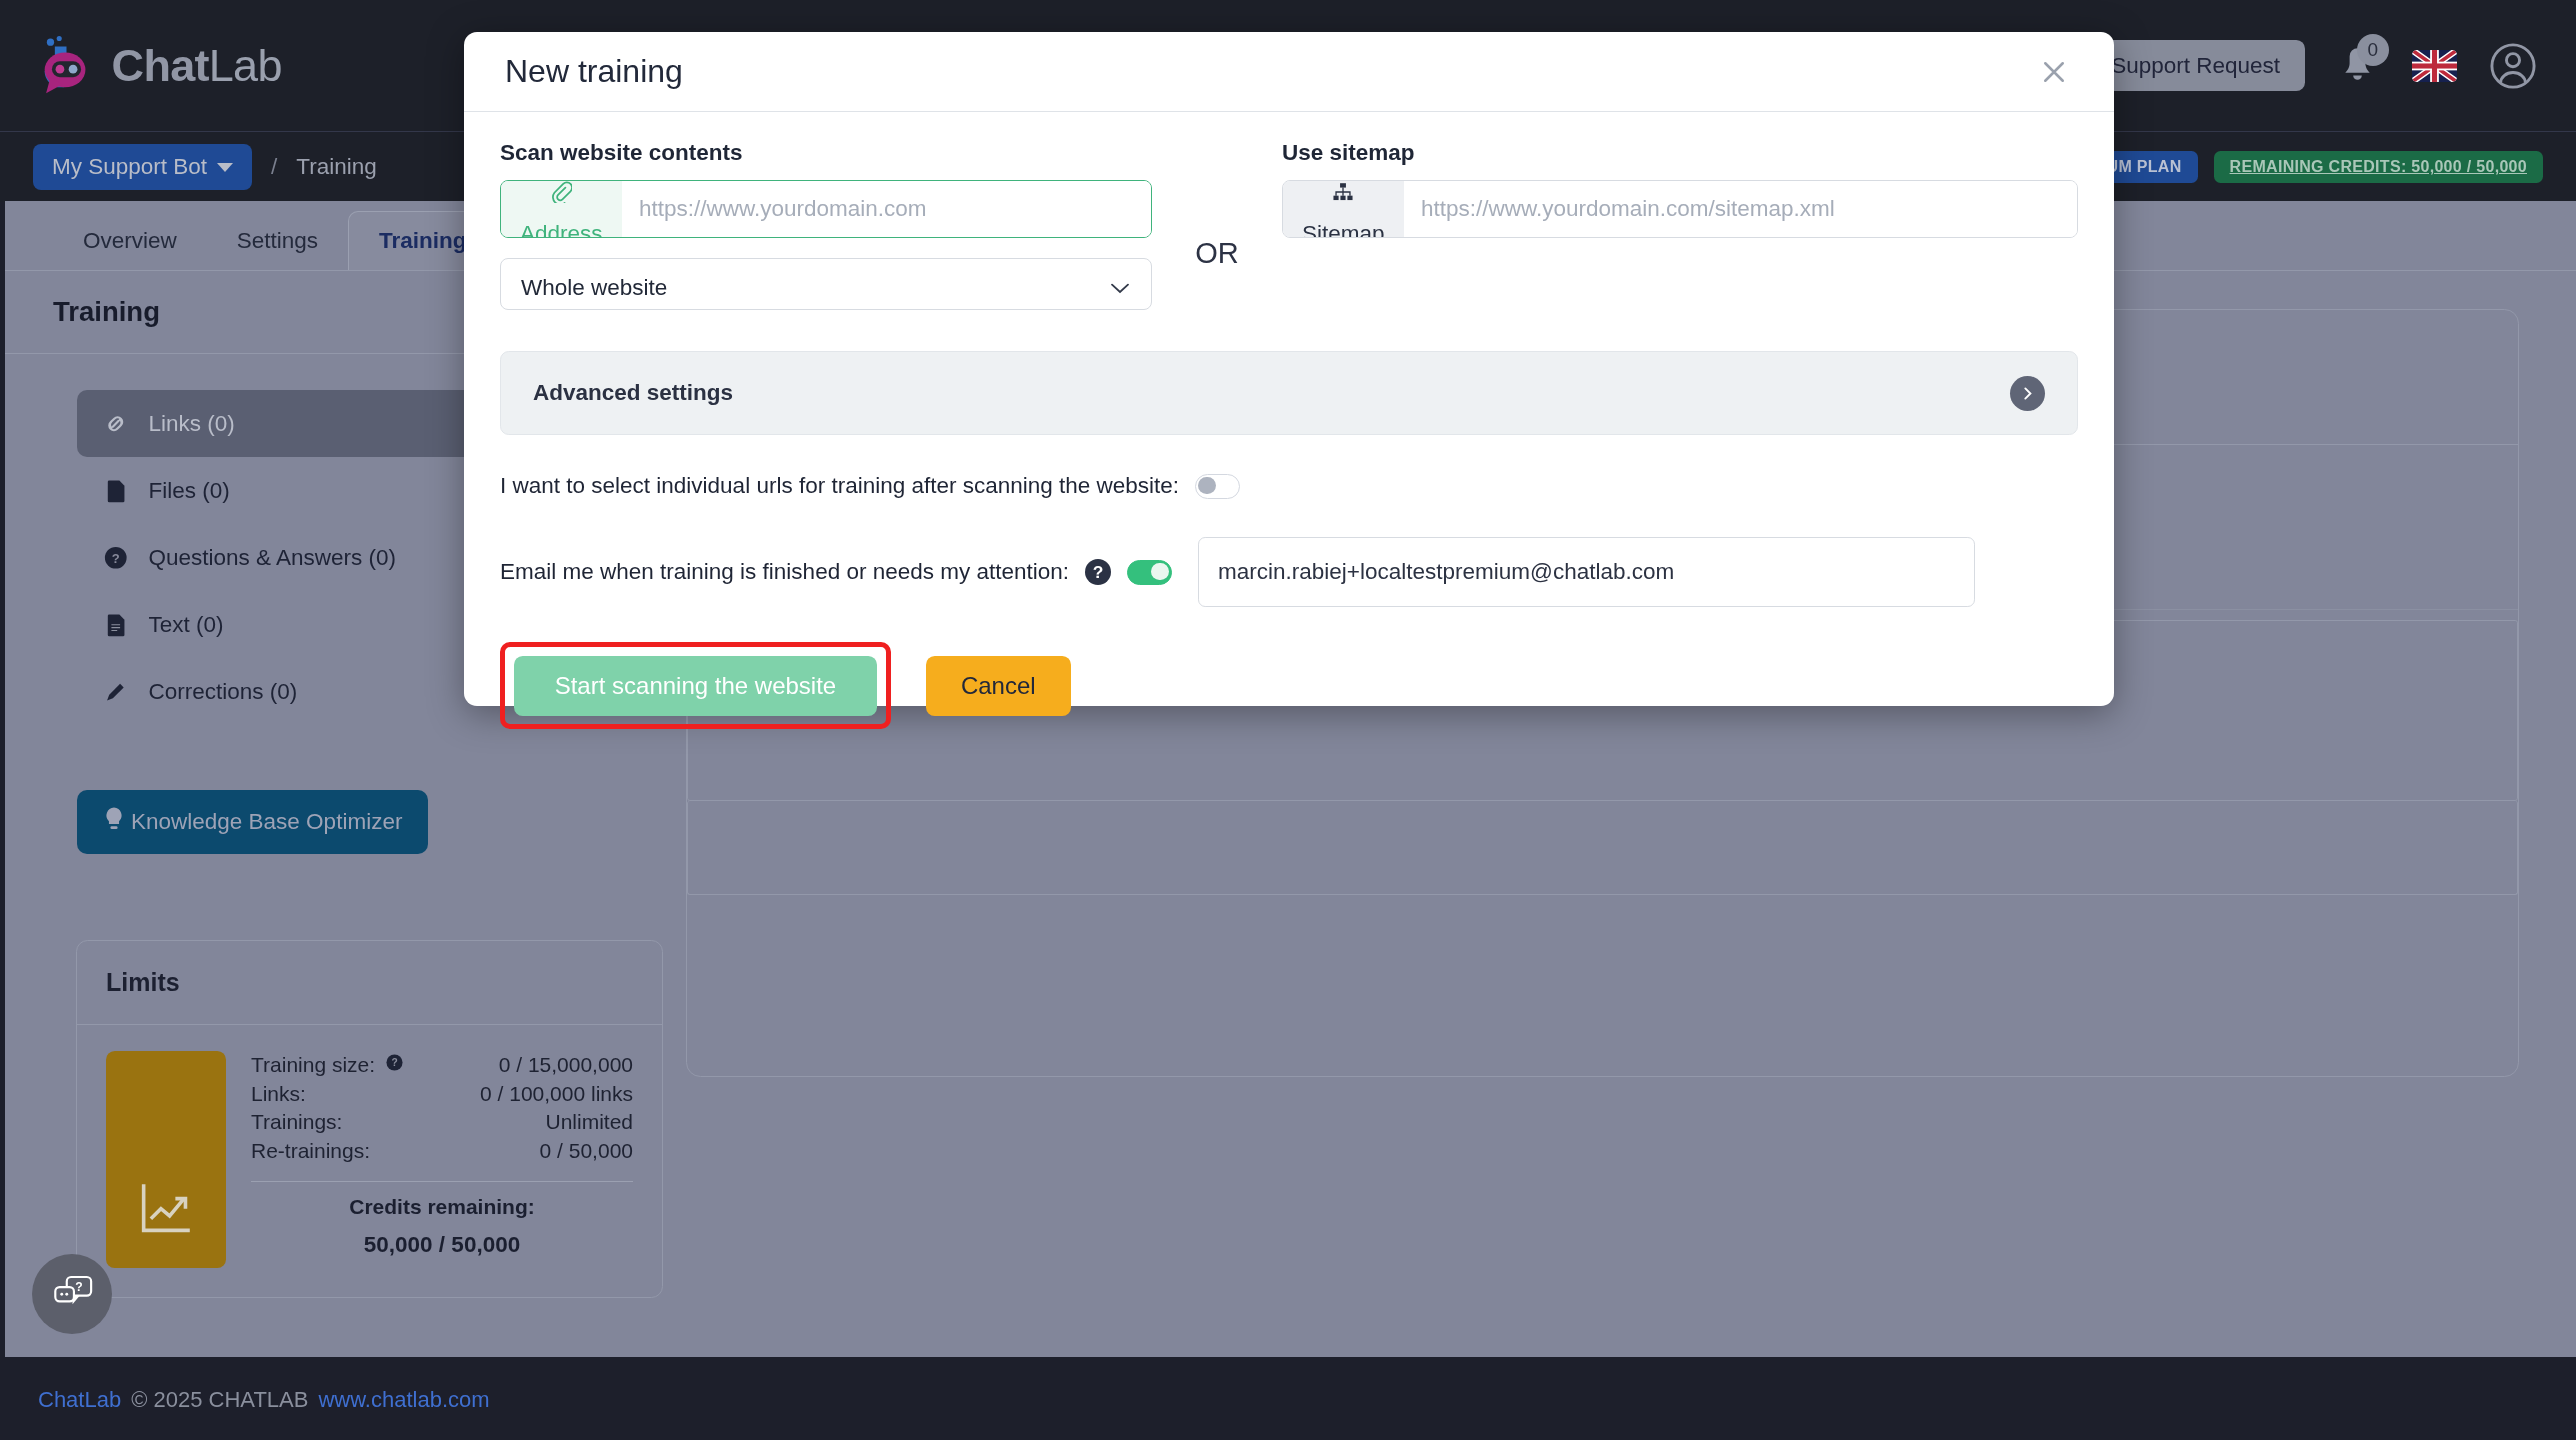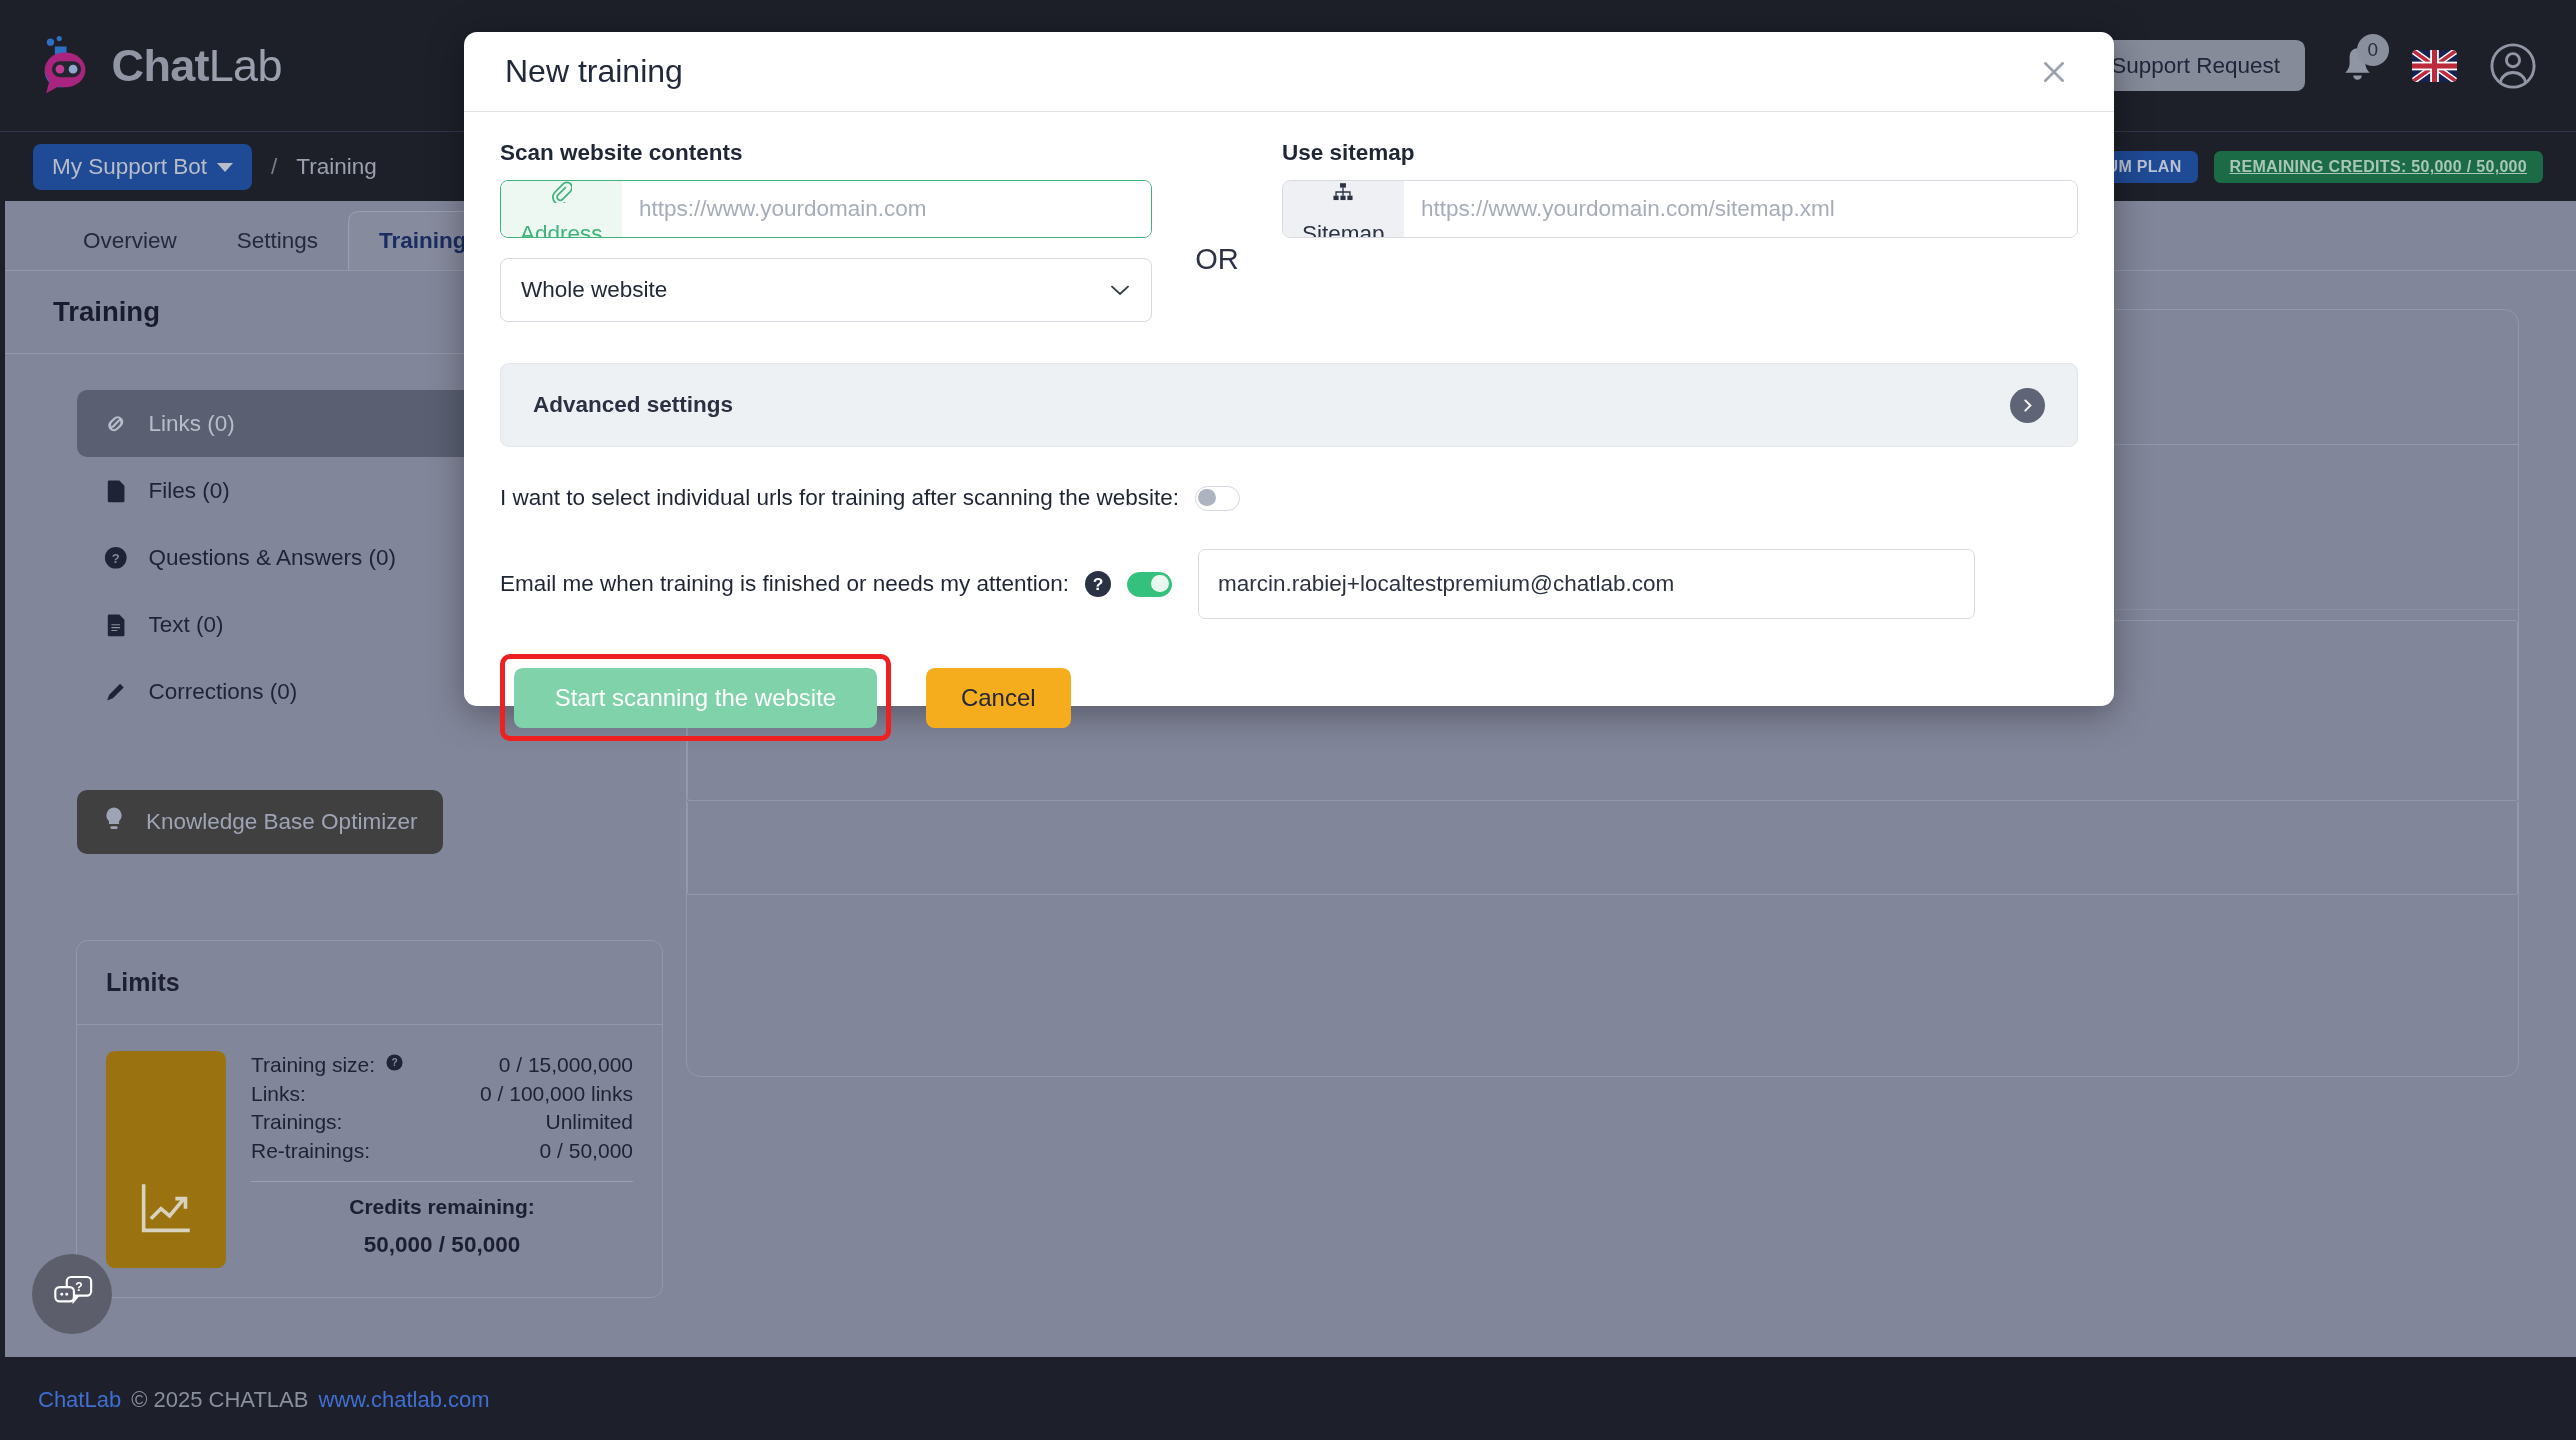--- a/index.html
+++ b/index.html
@@ -70,22 +70,22 @@
 
   .left-col { width:638px; padding:0 0 0 0; }
   .panel-title { font-size:27.5px; font-weight:700; color:#181c2c; padding:25px 0 25px 48px; border-bottom:0.7px solid #9398aa; }
 
   .navlist { padding:36px 43px 0 72px; }
   .navitem { display:flex; align-items:center; gap:19px; height:67px; padding:0 25px; border-radius:10px; font-size:22.5px; color:#1e2336; }
   .navitem.active { background:#5a5f72; color:#b9bdc9; }
   .navicon { width:27.5px; height:27.5px; display:flex; align-items:center; justify-content:center; }
 
   .kbo-btn {
-    margin:65px 0 0 72px; background:#404040; color:#9ea3b6; border:none;
-    font-size:22.5px; padding:16px 26px; border-radius:10px; display:inline-flex; align-items:center; gap:21px;
+    margin:65px 0 0 72px; background:#0c4a6e; color:#9ea3b6; border:none;
+    font-size:22.5px; padding:16px 26px; border-radius:10px; display:inline-flex; align-items:center; gap:6px;
   }
 
   .limits-card {
     margin:86px 0 0 71px; width:587px; border:0.7px solid #9398aa; border-radius:11.6px; overflow:hidden;
   }
   .limits-head { padding:22px 29px; font-size:25px; font-weight:700; color:#1c2031; border-bottom:0.7px solid #9398aa; height:84px; display:flex; align-items:center;}
   .limits-body { display:flex; padding:26px 29px 29px 29px; gap:25px; }
   .limits-ic { width:120px; height:217px; background:#9a7310; border-radius:8.7px; display:flex; align-items:flex-end; justify-content:center; padding-bottom:29px;}
   .limits-rows { flex:1; }
   .lrow { display:flex; justify-content:space-between; font-size:21px; color:#1e2232; line-height:1.36; }
@@ -132,21 +132,21 @@
   .col-right { flex:1; }
   .fld-label { font-size:22.5px; font-weight:700; color:#1f2636; margin-bottom:14.5px; }
 
   .input-group { display:flex; height:58px; border:0.7px solid #d7dbe1; border-radius:8px; overflow:hidden; }
   .input-group.green { border:1.4px solid #3fb37c; }
   .ig-prefix { display:flex; align-items:center; gap:11.6px; padding:0 19px; font-size:22.5px; background:#eef8f3; color:#3fb37c;flex-direction:column; }
   .ig-prefix.grey { background:#eef0f3; color:#2b3243; }
   .ig-input { flex:1; border:none; outline:none; font-size:22.5px; color:#3a4152; padding:0 17.4px; font-family:"Liberation Sans", sans-serif; }
   .ig-input::placeholder { color:#a6adb9; }
 
-  .select-wrap { margin-top:20px; height:64px; border:0.7px solid #d7dbe1; border-radius:8px; display:flex; align-items:center; padding:16px 20px; font-size:22.5px; color:#222938;}
+  .select-wrap { margin-top:20px; height:52px; border:0.7px solid #d7dbe1; border-radius:8px; display:flex; align-items:flex-start; padding:16px 20px; font-size:22.5px; color:#222938;}
   .select-caret { margin-left:auto; }
 
   .adv-bar {
     margin-top:41px; height:84px; background:#eef1f3; border:0.7px solid #e2e6ea; border-radius:8.7px;
     display:flex; align-items:center; padding:0 32px; font-size:22.5px; color:#2b3142; font-weight:700;
   }
   .adv-chev { margin-left:auto; width:35px; height:35px; border-radius:50%; background:#5f6576; display:flex; align-items:center; justify-content:center; }
 
   .opt-row { display:flex; align-items:center; gap:16px; margin-top:38px; font-size:22.5px; color:#1f2535; }
   .toggle { width:45px; height:25px; border-radius:13px; border:1.4px solid #d4d8e0; background:#fff; position:relative; }

